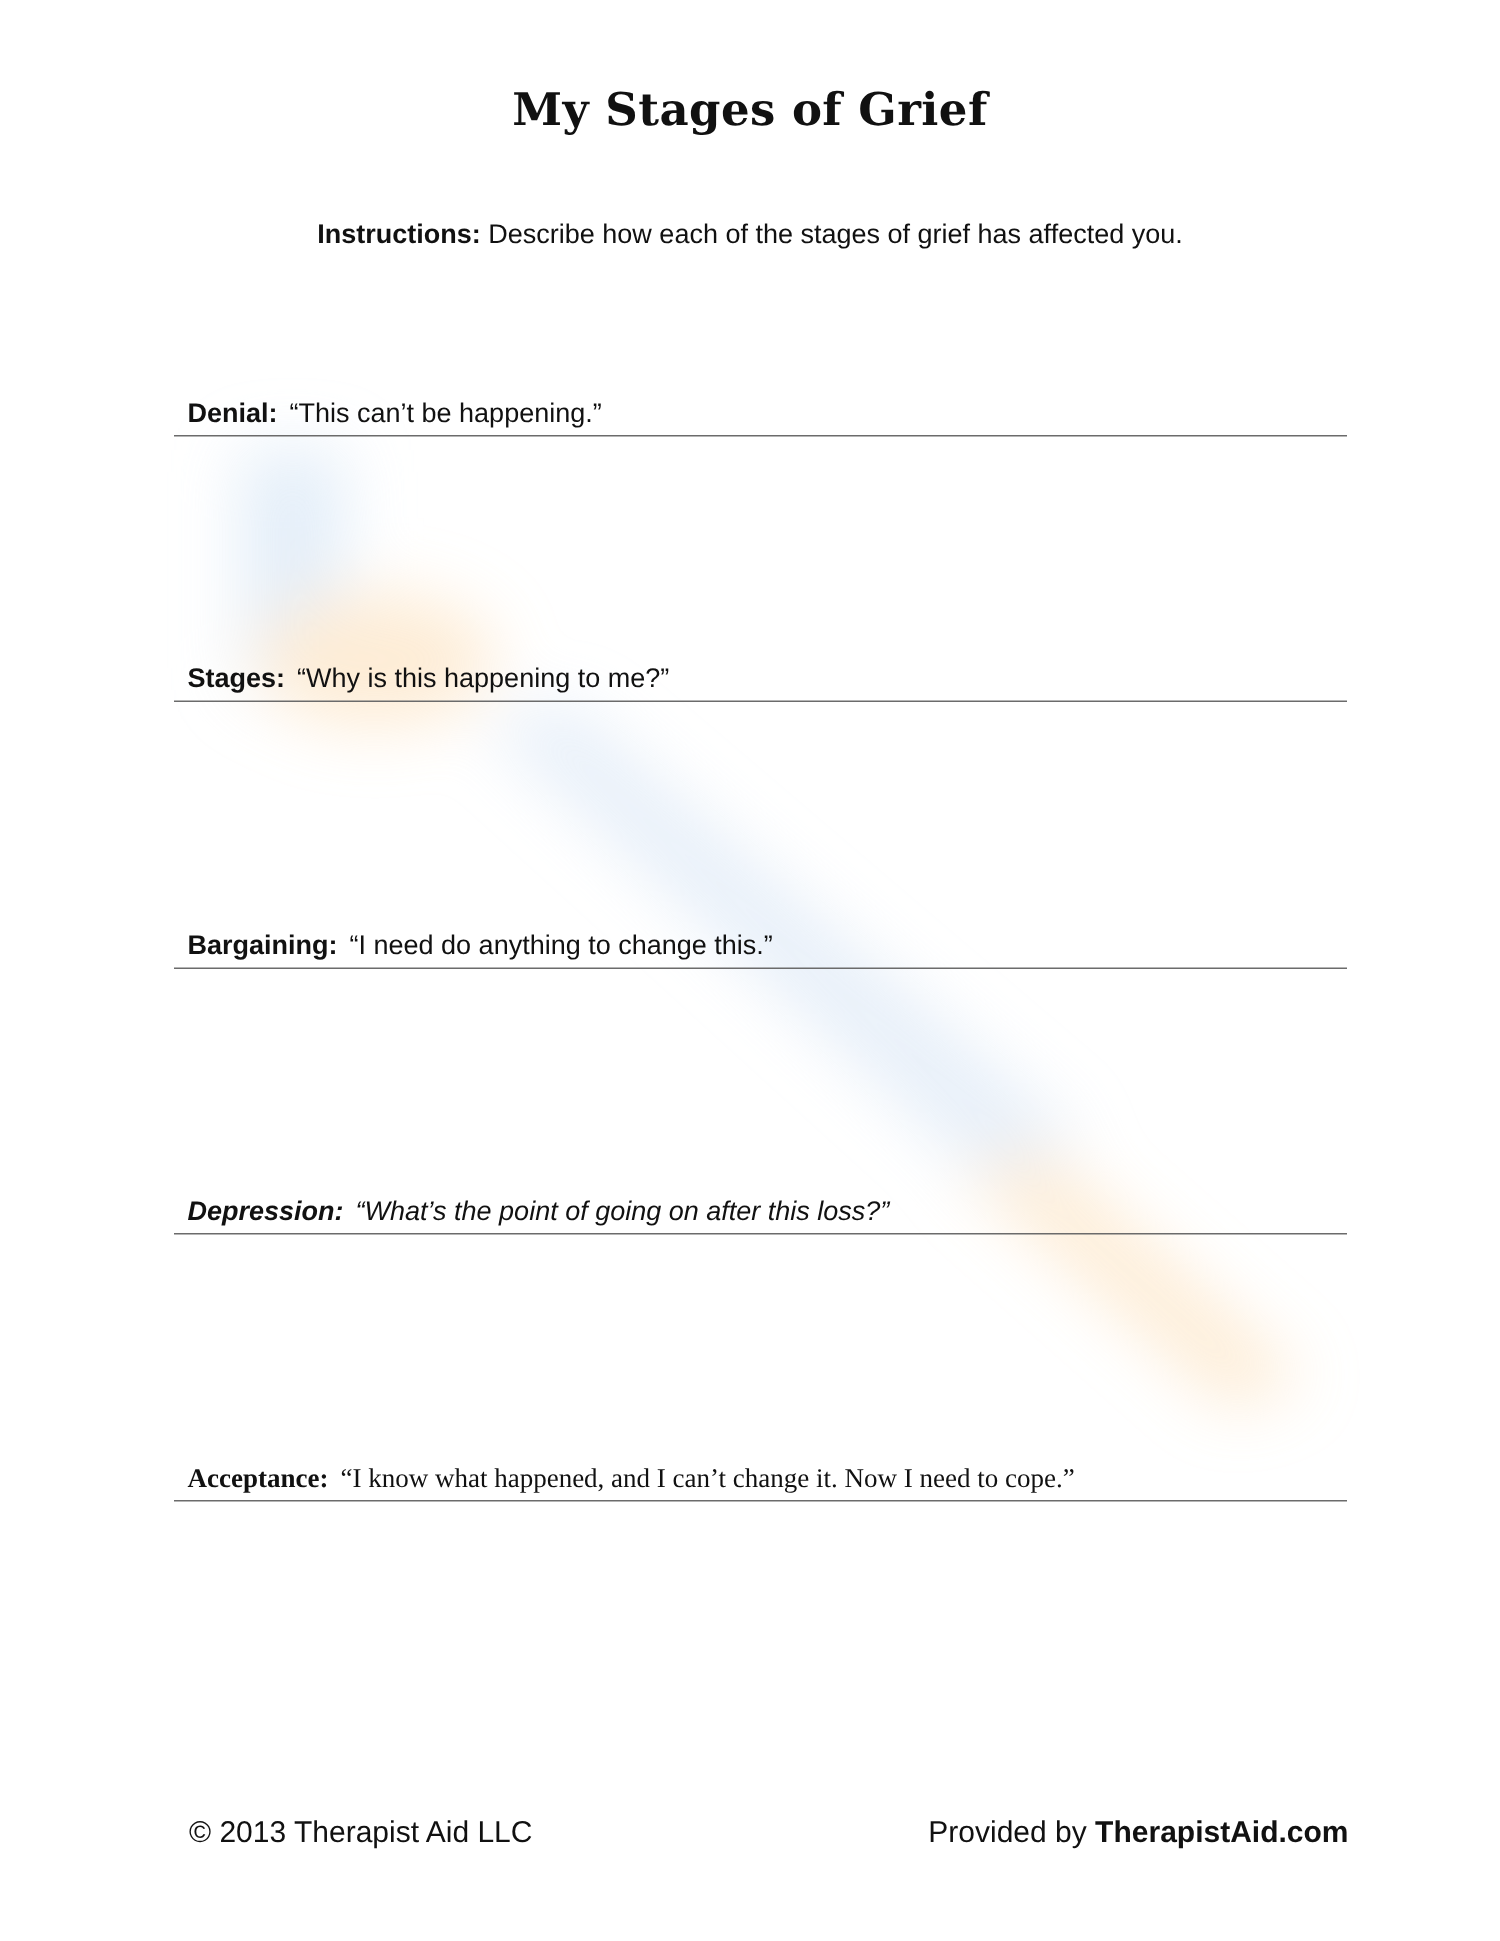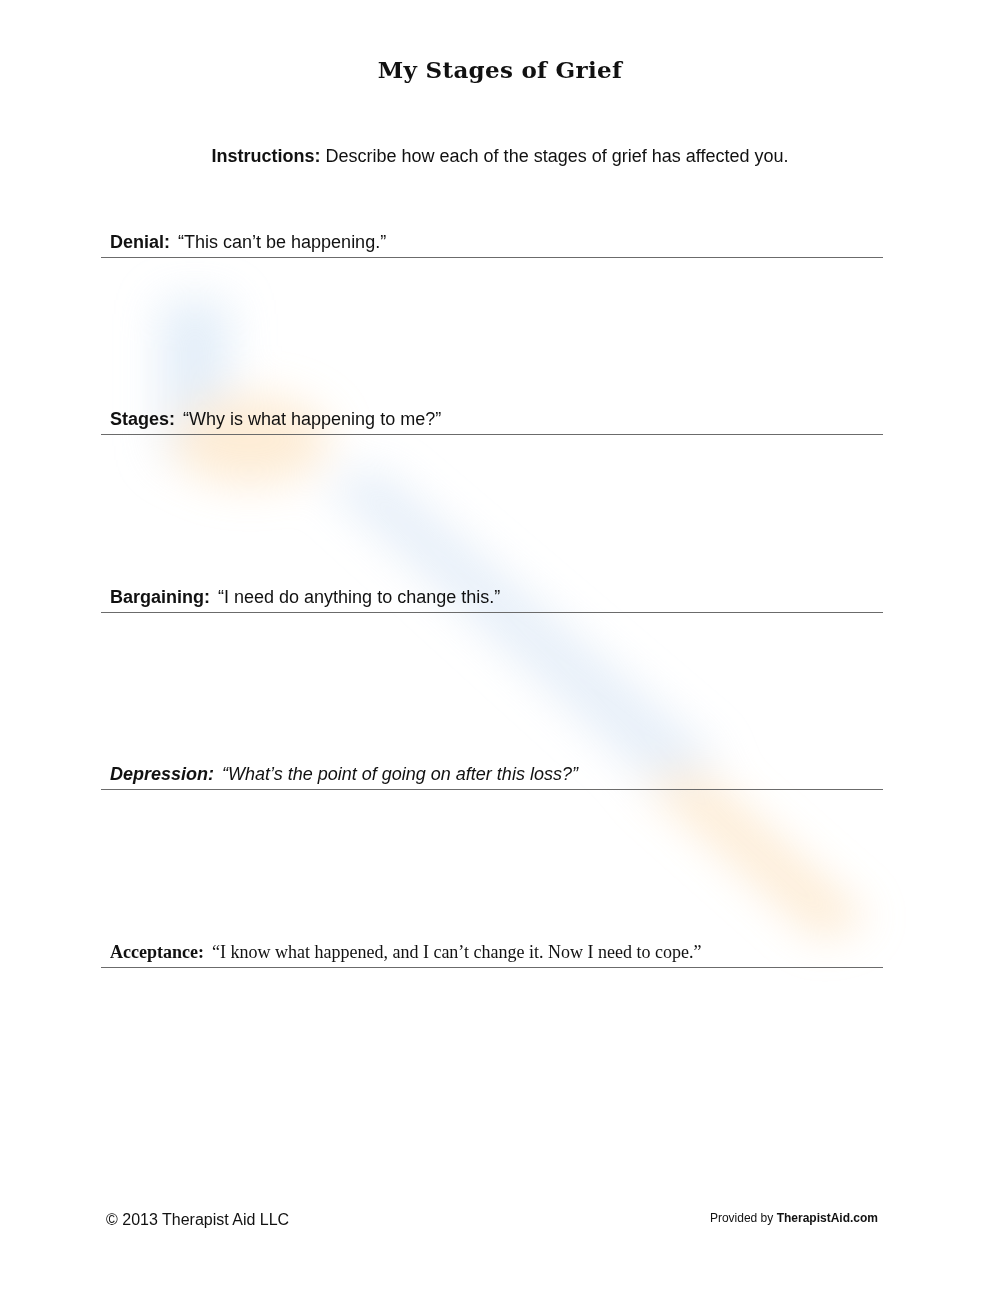--- a/index.html
+++ b/index.html
@@ -4,35 +4,35 @@
   <style>
     html, body { margin: 0; padding: 0; background: #ffffff; }
     body {
       width: 1000px; height: 1294px; position: relative; overflow: hidden;
       font-family: "Liberation Sans", "DejaVu Sans", sans-serif; color: #111;
     }
     .watermark { position: absolute; left: 0; top: 0; width: 1000px; height: 1294px; pointer-events: none; z-index: 0; }
     .title {
       position: absolute; top: 56px; left: 0; width: 1000px; text-align: center;
       font-family: "DejaVu Serif", "Liberation Serif", serif; font-weight: bold;
-      font-size: 23px; letter-spacing: 0.3px; color: #111; z-index: 1;
+      font-size: 30px; letter-spacing: 0.3px; color: #111; z-index: 1;
     }
     .instructions {
       position: absolute; top: 146px; left: 0; width: 1000px; text-align: center;
       font-size: 18px; color: #111; z-index: 1;
     }
     .instructions b { font-weight: bold; }
     .stage {
-      position: absolute; left: 101px; width: 782px; border-bottom: 1.5px solid #6b6b6b;
+      position: absolute; left: 116px; width: 782px; border-bottom: 1.5px solid #6b6b6b;
       padding-left: 9px; box-sizing: border-box; height: 30px; line-height: 28px;
-      font-size: 18px; z-index: 1; white-space: nowrap;
+      font-size: 18px; z-index: 1; white-space: nowrap; margin-top: 33px;
     }
     .stage .label { font-weight: bold; margin-right: 8px; }
-    .footer-left { position: absolute; top: 1211px; left: 106px; font-size: 16px; z-index: 1; }
-    .footer-right { position: absolute; top: 1211px; right: 122px; font-size: 12px; z-index: 1; }
+    .footer-left { position: absolute; top: 1211px; left: 126px; font-size: 20px; z-index: 1; }
+    .footer-right { position: absolute; top: 1211px; right: 101px; font-size: 20px; z-index: 1; }
     .footer-right b { font-weight: bold; }
   </style>
 </head>
 <body>
 
 <svg class="watermark" viewBox="0 0 1000 1294" xmlns="http://www.w3.org/2000/svg">
   <defs>
     <filter id="blur" x="-50%" y="-50%" width="200%" height="200%">
         <feGaussianBlur stdDeviation="22"></feGaussianBlur>
       </filter>
@@ -49,21 +49,21 @@
 
 <div class="instructions">
   <b>Instructions:</b>
   <span>Describe how each of the stages of grief has affected you.</span>
 </div>
 
 <div class="stage" style="top:228px;">
   <span class="label">Denial:</span><span>“This can’t be happening.”</span>
 </div>
 <div class="stage" style="top:405px;">
-  <span class="label">Stages:</span><span>“Why is what happening to me?”</span>
+  <span class="label">Stages:</span><span>“Why is this happening to me?”</span>
 </div>
 <div class="stage" style="top:583px;">
   <span class="label">Bargaining:</span><span>“I need do anything to change this.”</span>
 </div>
 <div class="stage" style="top:760px;font-style:italic;">
   <span class="label">Depression:</span><span>“What’s the point of going on after this loss?”</span>
 </div>
 <div class="stage" style="top:938px;font-family:Liberation Serif, serif;">
   <span class="label">Acceptance:</span><span>“I know what happened, and I can’t change it. Now I need to cope.”</span>
 </div>

